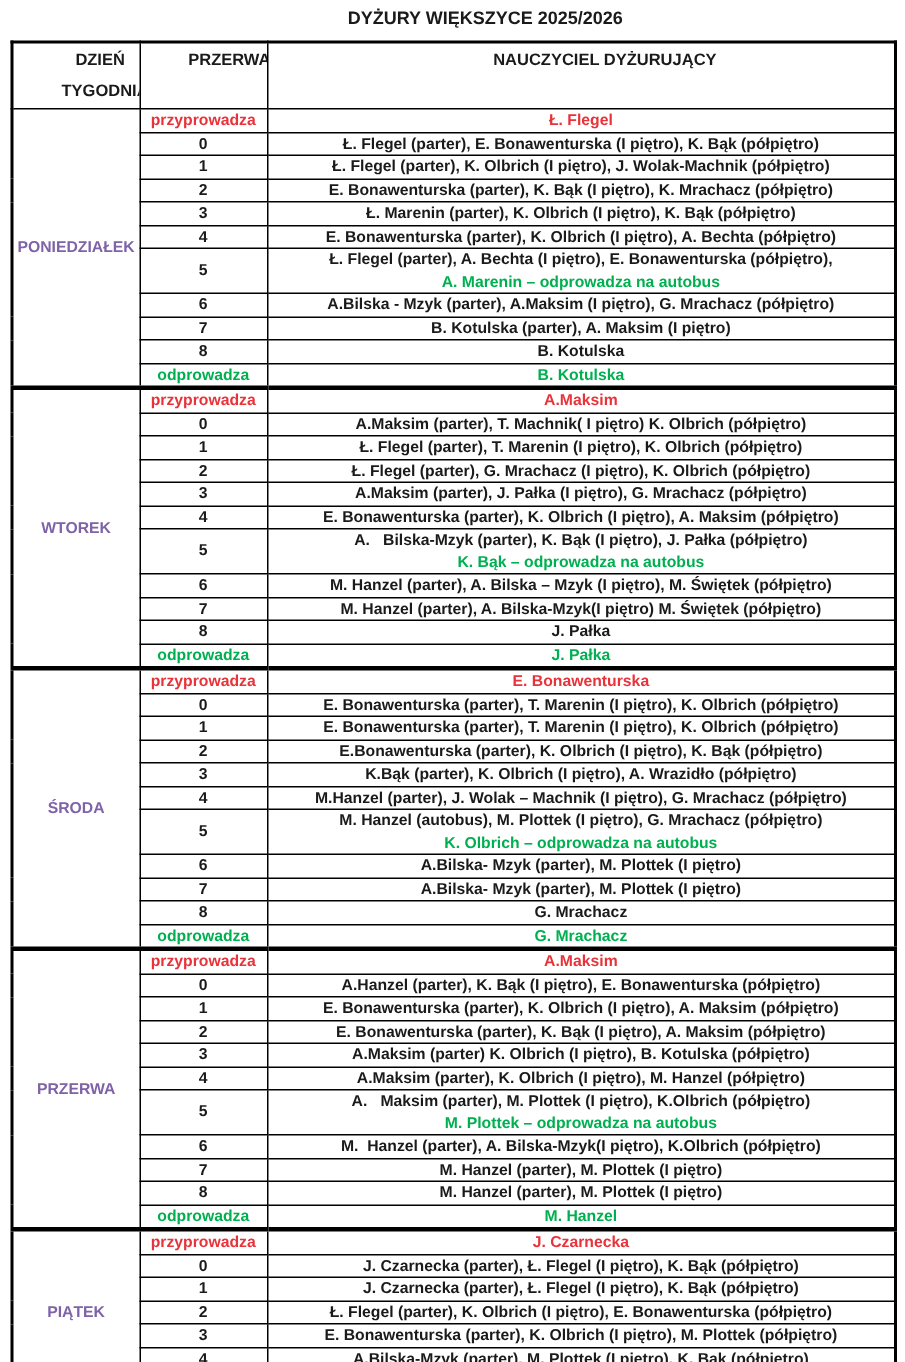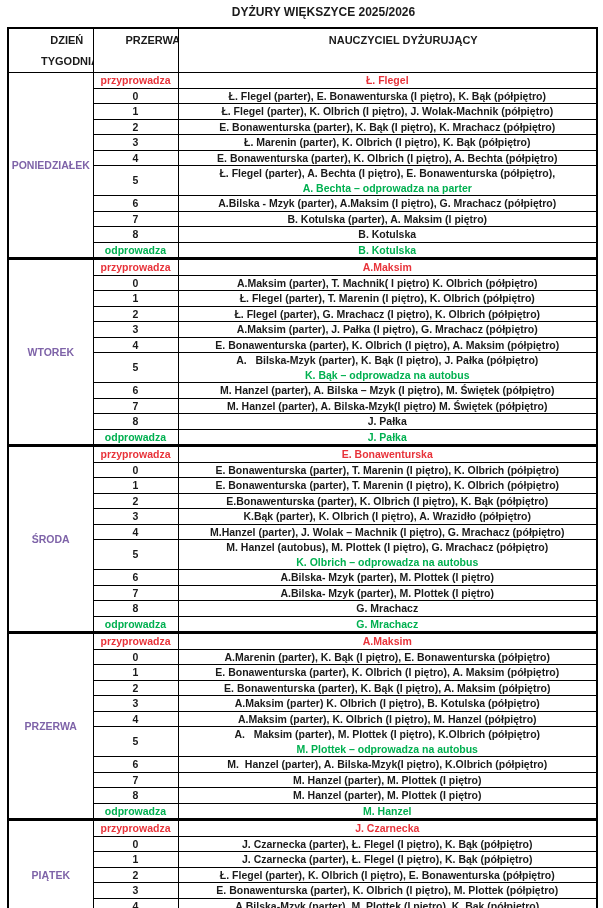--- a/index.html
+++ b/index.html
@@ -115,21 +115,21 @@
         <tr>
           <td class="break-cell">3</td>
           <td class="teachers-cell">Ł. Marenin (parter), K. Olbrich (I piętro), K. Bąk (półpiętro)</td>
         </tr>
         <tr>
           <td class="break-cell">4</td>
           <td class="teachers-cell">E. Bonawenturska (parter), K. Olbrich (I piętro), A. Bechta (półpiętro)</td>
         </tr>
         <tr>
           <td class="break-cell">5</td>
-          <td class="teachers-cell"><div class="main-line">Ł. Flegel (parter), A. Bechta (I piętro), E. Bonawenturska (półpiętro),</div><div class="note-line">A. Bechta – odprowadza na parter</div></td>
+          <td class="teachers-cell"><div class="main-line">Ł. Flegel (parter), A. Bechta (I piętro), E. Bonawenturska (półpiętro),</div><div class="note-line">A. Marenin – odprowadza na autobus</div></td>
         </tr>
         <tr>
           <td class="break-cell">6</td>
           <td class="teachers-cell">A.Bilska - Mzyk (parter), A.Maksim (I piętro), G. Mrachacz (półpiętro)</td>
         </tr>
         <tr>
           <td class="break-cell">7</td>
           <td class="teachers-cell">B. Kotulska (parter), A. Maksim (I piętro)</td>
         </tr>
         <tr>
@@ -236,21 +236,21 @@
         </tr>
       </tbody>
       <tbody>
         <tr class="row-red block-start">
           <td rowspan="11" class="day-cell">PRZERWA</td>
           <td class="break-cell">przyprowadza</td>
           <td class="teachers-cell">A.Maksim</td>
         </tr>
         <tr>
           <td class="break-cell">0</td>
-          <td class="teachers-cell">A.Marenin (parter), K. Bąk (I piętro), E. Bonawenturska (półpiętro)</td>
+          <td class="teachers-cell">A.Hanzel (parter), K. Bąk (I piętro), E. Bonawenturska (półpiętro)</td>
         </tr>
         <tr>
           <td class="break-cell">1</td>
           <td class="teachers-cell">E. Bonawenturska (parter), K. Olbrich (I piętro), A. Maksim (półpiętro)</td>
         </tr>
         <tr>
           <td class="break-cell">2</td>
           <td class="teachers-cell">E. Bonawenturska (parter), K. Bąk (I piętro), A. Maksim (półpiętro)</td>
         </tr>
         <tr>

